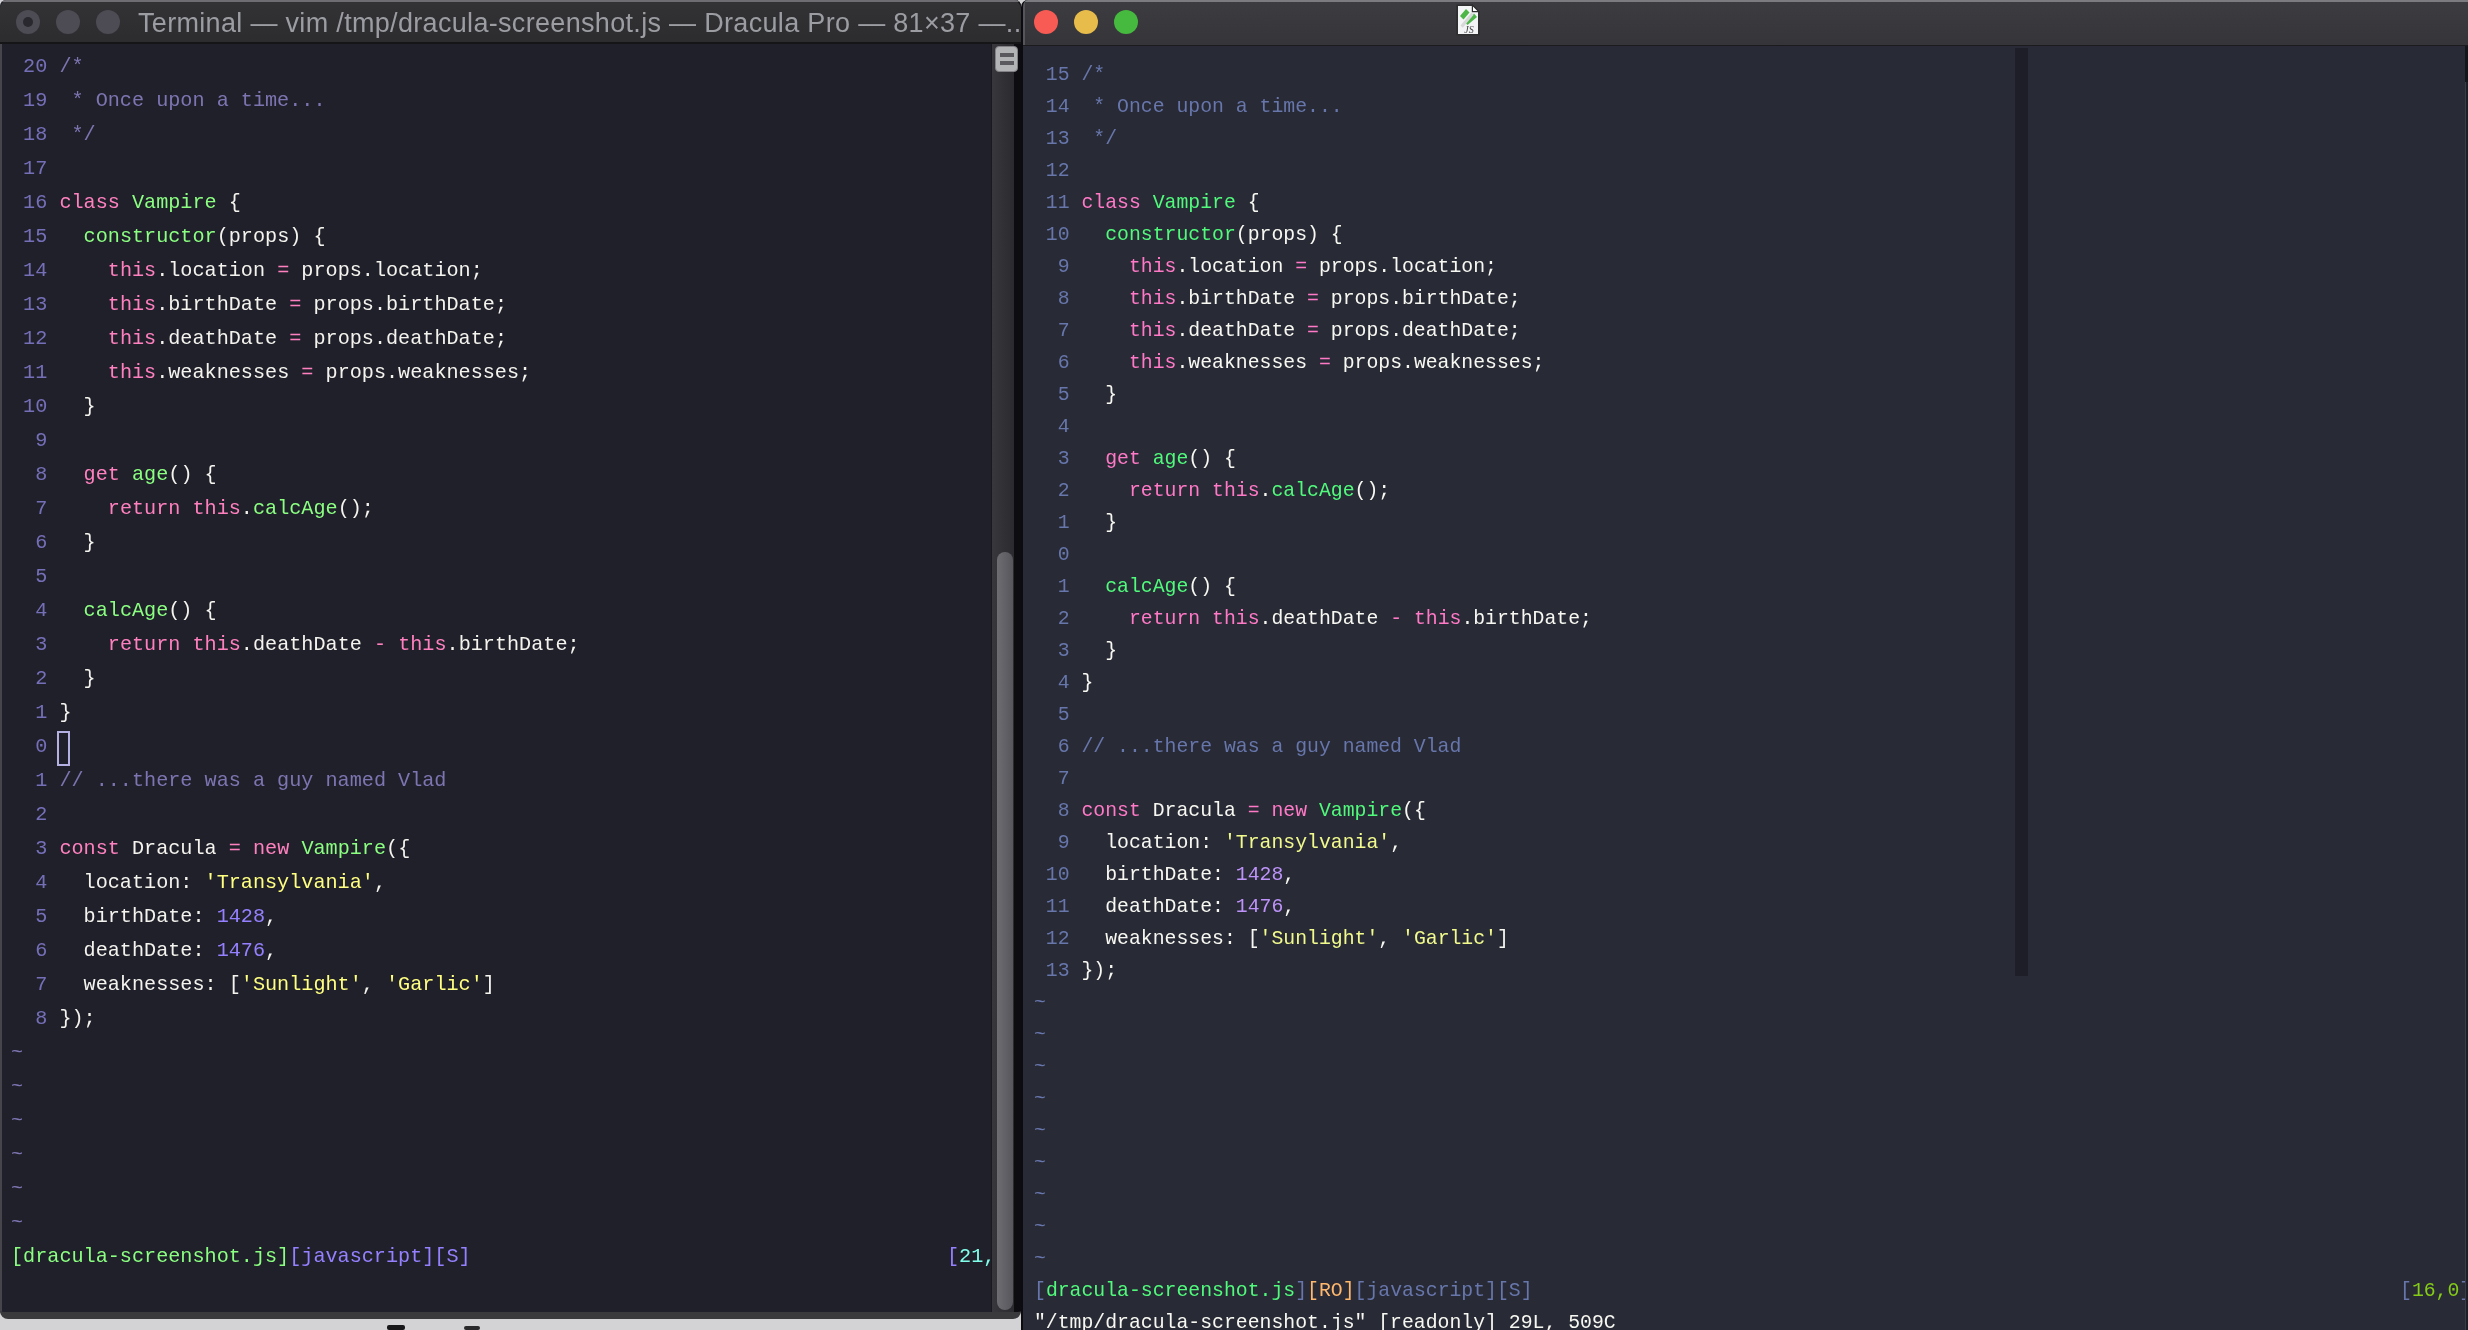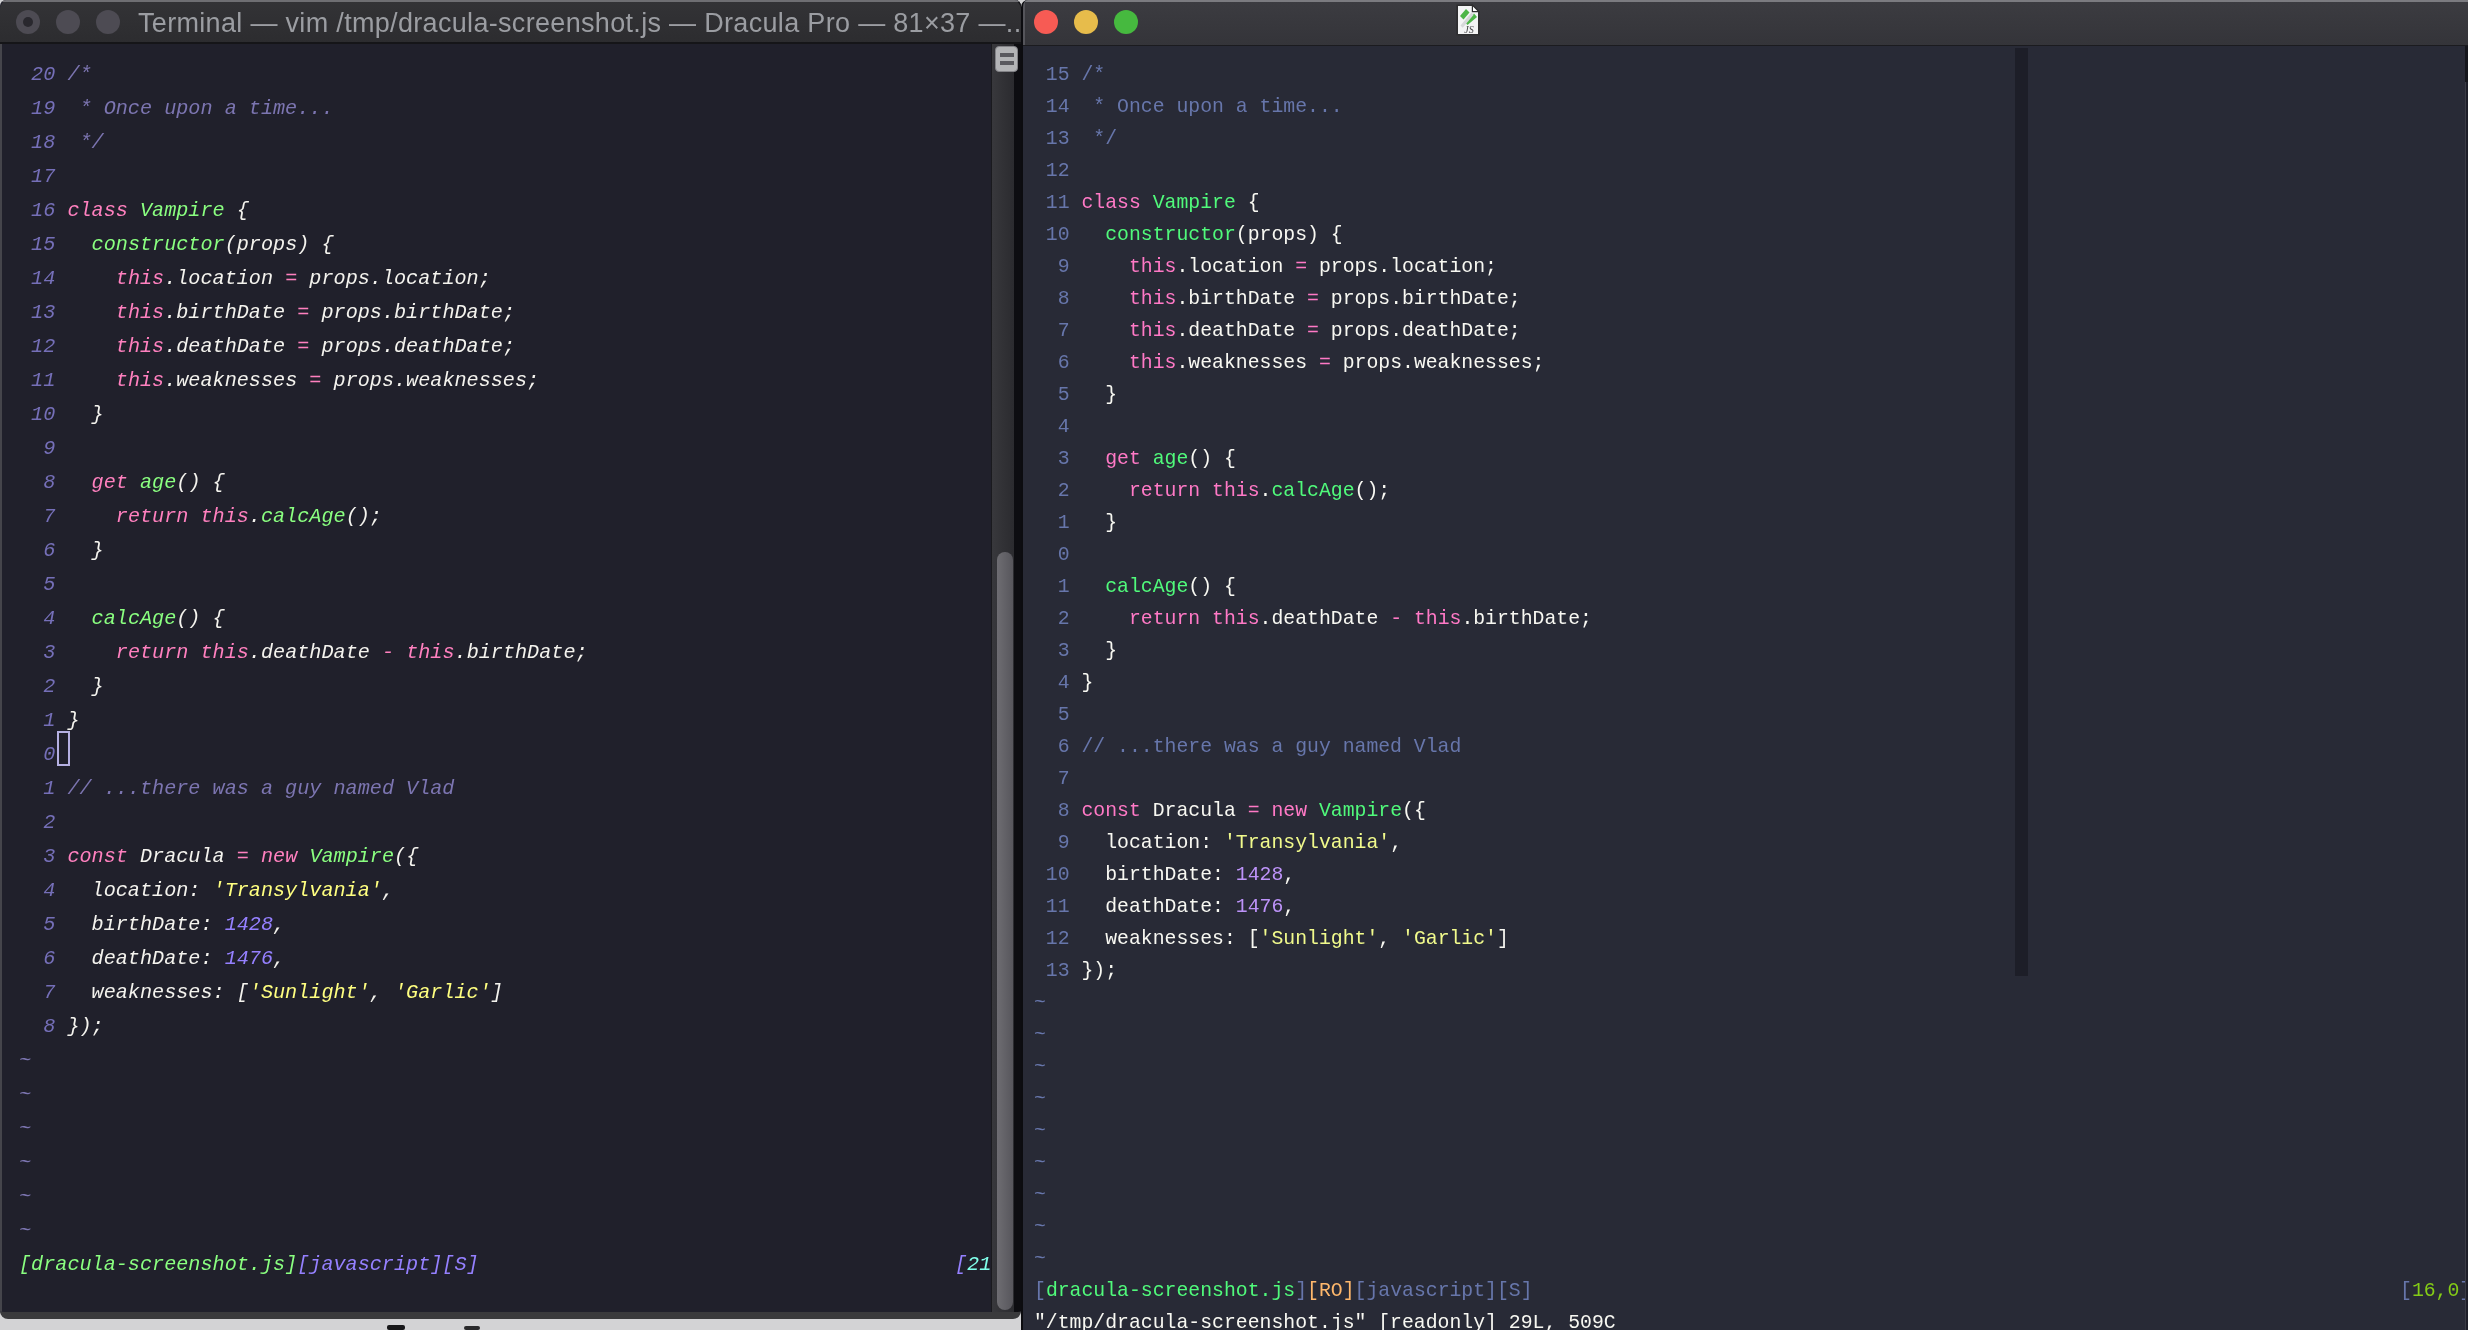--- a/index.html
+++ b/index.html
@@ -10,22 +10,22 @@
     background:linear-gradient(#333336,#2c2c2f);border-radius:9px 9px 0 0;}
 #lt::before{content:"";position:absolute;left:0;top:0;width:100%;height:2px;background:#6e6e72;border-radius:9px 9px 0 0;}
 #lt::after{content:"";position:absolute;left:0;bottom:0;width:100%;height:2px;background:#151518;}
 .tl{position:absolute;top:10px;width:24px;height:24px;border-radius:50%;}
 #lt .b1{left:16px;background:#4d4b53;}
 #lt .b1::after{content:"";position:absolute;left:7px;top:7px;width:10px;height:10px;border-radius:50%;background:#29282e;}
 #lt .b2{left:56px;background:#4d4b53;}
 #lt .b3{left:96px;background:#4d4b53;}
 #ltt{position:absolute;left:138px;top:0;height:44px;line-height:46px;font-size:27px;letter-spacing:0.32px;color:#9b9da2;white-space:nowrap;}
 
-.codeL{position:absolute;margin:8px;white-space:pre;
-  font-family:"Liberation Mono",monospace;font-size:20.17px;line-height:34px;font-style:italic;}
+.codeL{position:absolute;margin:0;white-space:pre;
+  font-family:"Liberation Mono",monospace;font-size:20.17px;line-height:34px;}
 #lcode{left:11px;top:50px;color:#f4f3ee;}
 #lcode .ln{color:#756fb8;}
 #lcode .cm{color:#7c75b1;}
 #lcode .pk{color:#ff80bf;}
 #lcode .gr{color:#8aff80;}
 #lcode .pu{color:#9580ff;}
 #lcode .yl{color:#ffff80;}
 #lcode .wh{color:#f4f3ee;}
 #lcur{position:absolute;left:57px;top:731px;width:13px;height:35px;border:2.5px solid #b5b0e2;box-sizing:border-box;}
 #lruler{left:947px;top:1240px;text-align:right;}

